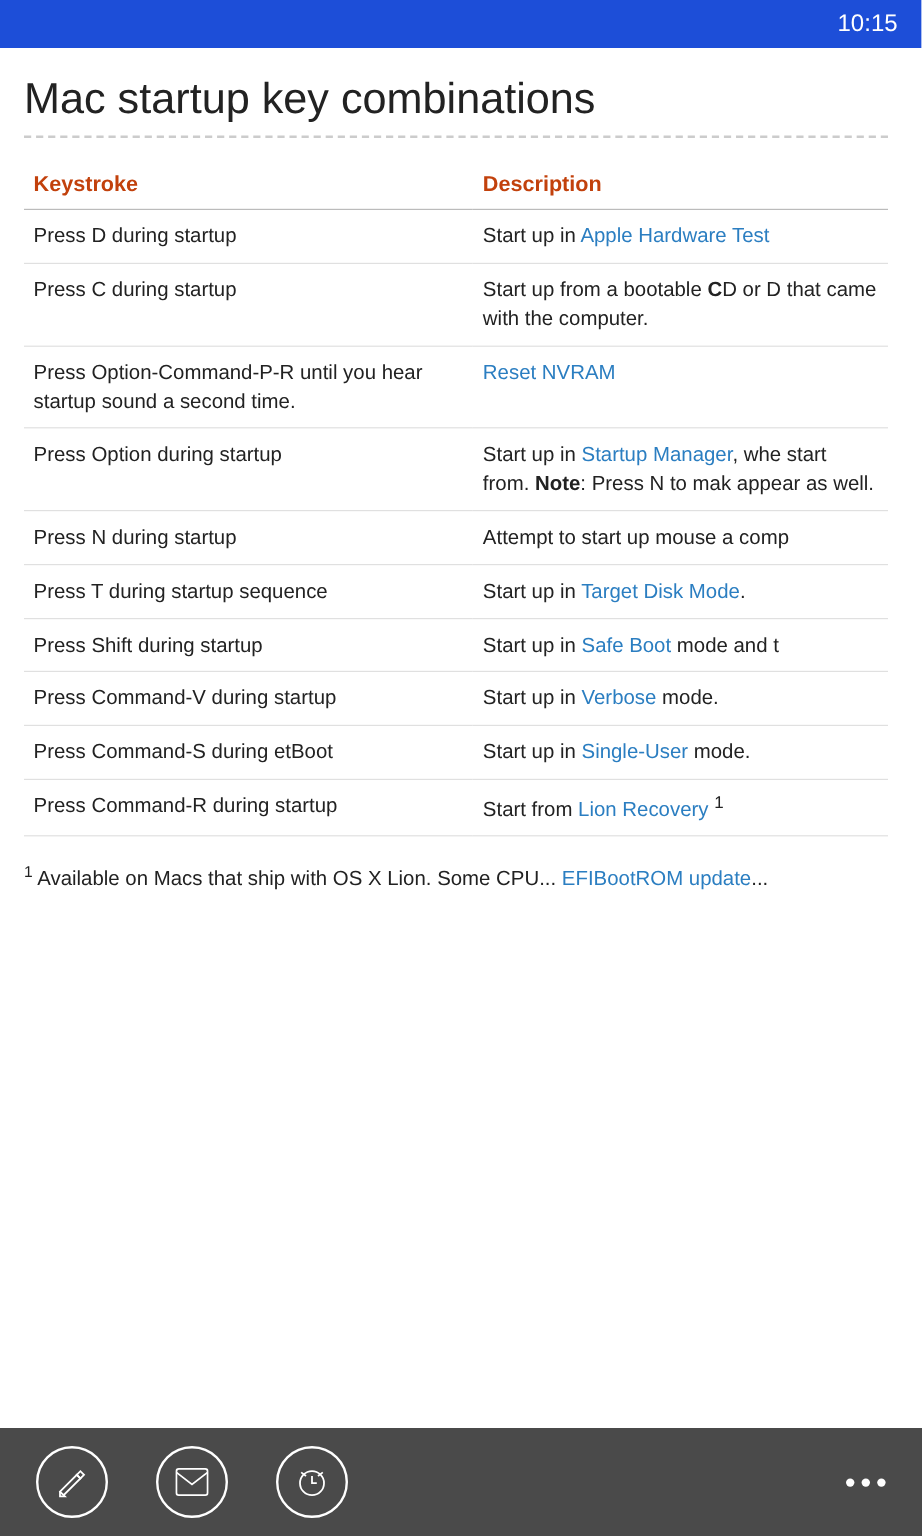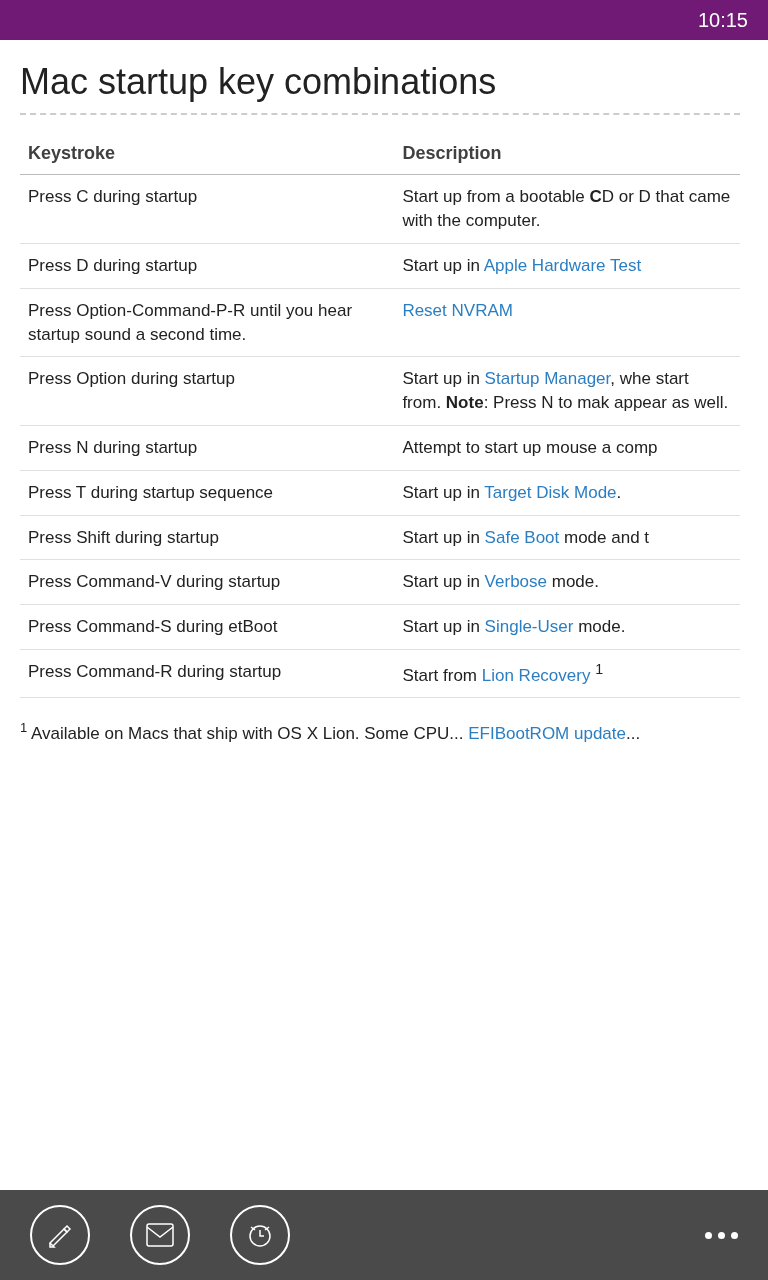--- a/index.html
+++ b/index.html
@@ -7,21 +7,21 @@
       font-family: 'Segoe UI', Arial, sans-serif;
       background: #ffffff;
       width: 768px;
       min-height: 1280px;
       overflow-x: hidden;
       position: relative;
     }
 
     
     .status-bar {
-      background: #701a75;
+      background: #1d4ed8;
       height: 40px;
       display: flex;
       align-items: center;
       justify-content: flex-end;
       padding-right: 20px;
     }
     .status-bar .time {
       color: #ffffff;
       font-size: 20px;
       font-weight: 400;
@@ -67,21 +67,21 @@
     }
 
     .col-description {
       width: 48%;
       margin-left: 21px;
     }
 
     .header-row td {
       font-weight: 700;
       font-size: 18px;
-      color: #404040;
+      color: #c2410c;
       border-bottom: 1px solid #bbbbbb;
       padding-bottom: 8px;
     }
 
     .link-blue {
       color: #2b7ec1;
       text-decoration: none;
     }
 
     
@@ -158,27 +158,27 @@
 
   <table class="table-container">
     <tbody>
 
       <tr class="header-row">
         <td class="col-keystroke">Keystroke</td>
         <td class="col-description">Description</td>
       </tr>
 
       <tr>
+        <td class="col-keystroke">Press D during startup</td>
+        <td class="col-description">Start up in <a class="link-blue" href="#">Apple Hardware Test</a></td>
+      </tr>
+
+      <tr>
         <td class="col-keystroke">Press C during startup</td>
         <td class="col-description">Start up from a bootable <strong>C</strong>D or D that came with the computer.</td>
-      </tr>
-
-      <tr>
-        <td class="col-keystroke">Press D during startup</td>
-        <td class="col-description">Start up in <a class="link-blue" href="#">Apple Hardware Test</a></td>
       </tr>
 
       <tr>
         <td class="col-keystroke">Press Option-Command-P-R until you hear startup sound a second time.</td>
         <td class="col-description"><a class="link-blue" href="#">Reset NVRAM</a></td>
       </tr>
 
       <tr>
         <td class="col-keystroke">Press Option during startup</td>
         <td class="col-description">Start up in <a class="link-blue" href="#">Startup Manager</a>, whe start from. <strong>Note</strong>: Press N to mak appear as well.</td>

